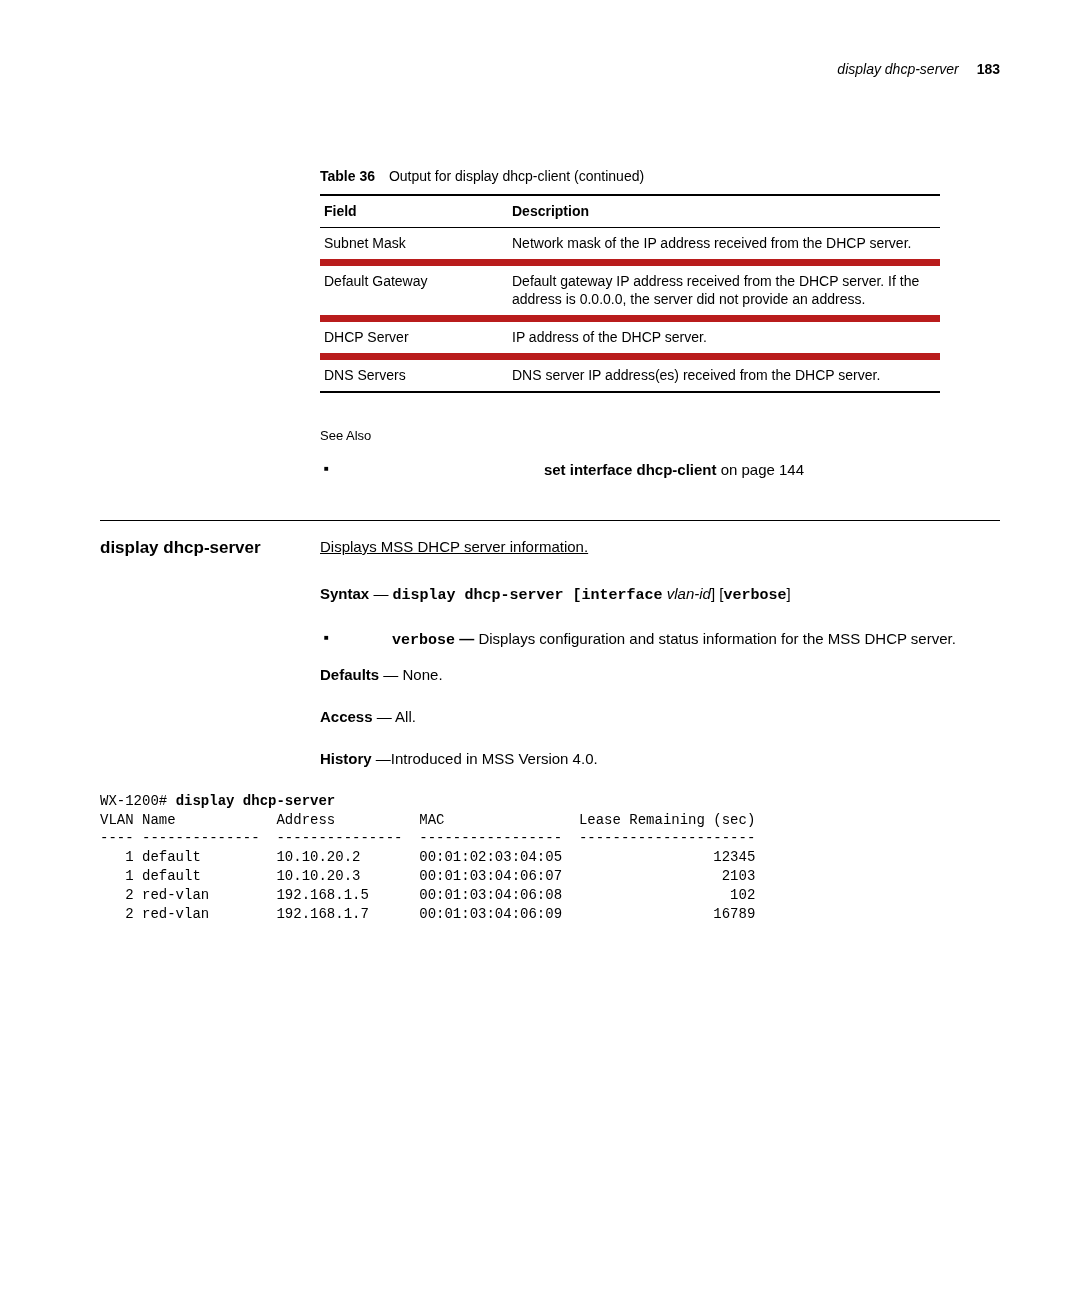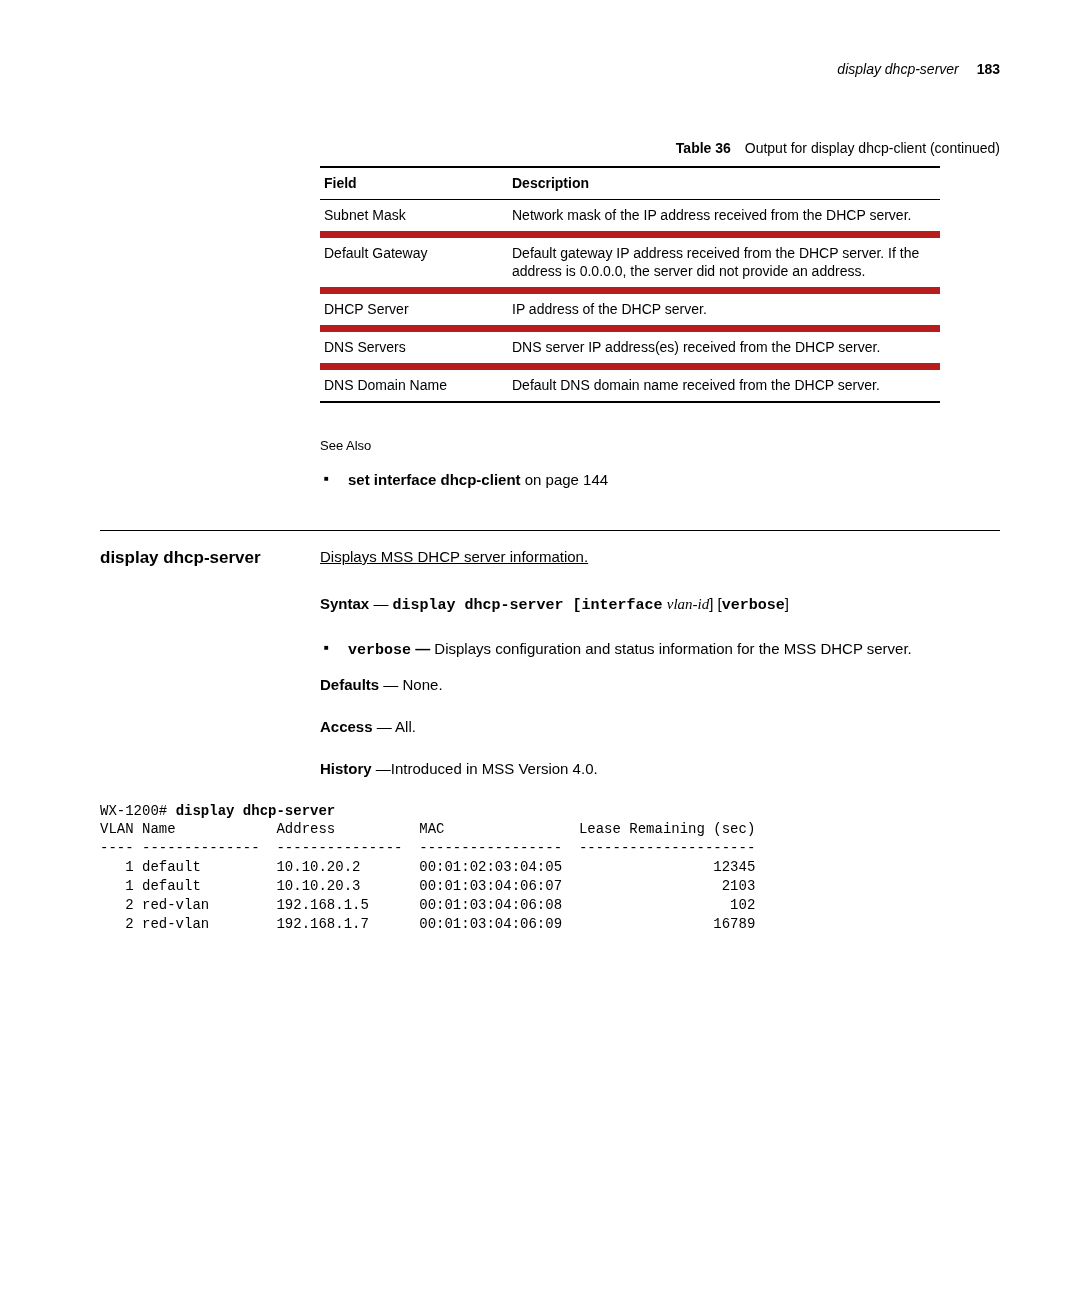--- a/index.html
+++ b/index.html
@@ -8,27 +8,27 @@
     color: #000;
     margin: 0;
     padding: 60px 80px 60px 100px;
     width: 1080px;
     box-sizing: border-box;
     line-height: 1.35;
   }
   .header-line {
     text-align: right;
     font-size: 14px;
-    margin-bottom: 60px;
+    margin-bottom: 88px;
   }
   .header-line .cmd { font-style: italic; margin-right: 14px; }
   .header-line .page { font-weight: bold; }
 
   .table-caption {
-    text-align: right;
+    text-align: left;
     font-size: 14px;
     margin-bottom: 8px;
     margin-left: 220px;
   }
   .table-caption .tnum { font-weight: bold; margin-right: 10px; }
 
   table.output {
     border-collapse: collapse;
     width: 620px;
     margin-left: 220px;
@@ -59,20 +59,21 @@
   ul.bullets {
     list-style: none;
     margin: 14px 0 0 220px;
     padding: 0;
   }
   ul.bullets li {
     padding-left: 28px;
     position: relative;
     margin-bottom: 14px;
     line-height: 1.4;
+    text-align: center;
   }
   ul.bullets li::before {
     content: "■";
     position: absolute;
     left: 4px;
     top: 4px;
     font-size: 8px;
   }
 
   .rule {
@@ -91,21 +92,21 @@
     font-weight: bold;
     font-size: 17px;
     flex-shrink: 0;
   }
   .cmd-desc { flex: 1; text-decoration: underline; }
 
   .body-block { margin-left: 220px; margin-top: 24px; }
   .para { margin-bottom: 22px; }
   .para .lead { font-weight: bold; }
   .monob { font-family: "Courier New", monospace; font-weight: bold; }
-  .monoi { font-family: Liberation Serif, serif; font-style: italic; margin-top: 14px; }
+  .monoi { font-family: Liberation Sans, sans-serif; font-style: italic; margin-top: 14px; }
   .mono  { font-family: "Courier New", monospace; }
 
   pre.cli {
     font-family: "Courier New", monospace;
     font-size: 14px;
     margin: 8px 0 12px 0;
     white-space: pre;
     line-height: 1.35;
   }
 </style>
@@ -138,24 +139,20 @@
       <td>Default Gateway</td>
       <td>Default gateway IP address received from the DHCP server. If the address is 0.0.0.0, the server did not provide an address.</td>
     </tr>
     <tr>
       <td>DHCP Server</td>
       <td>IP address of the DHCP server.</td>
     </tr>
     <tr>
       <td>DNS Servers</td>
       <td>DNS server IP address(es) received from the DHCP server.</td>
-    </tr>
-    <tr>
-      <td>DNS Domain Name</td>
-      <td>Default DNS domain name received from the DHCP server.</td>
     </tr>
   </tbody>
 </table>
 
 <div class="section-label">See Also</div>
 <ul class="bullets">
   <li>
     <span style="font-weight:bold">set interface dhcp-client</span><span> on page 144</span>
   </li>
 </ul>

